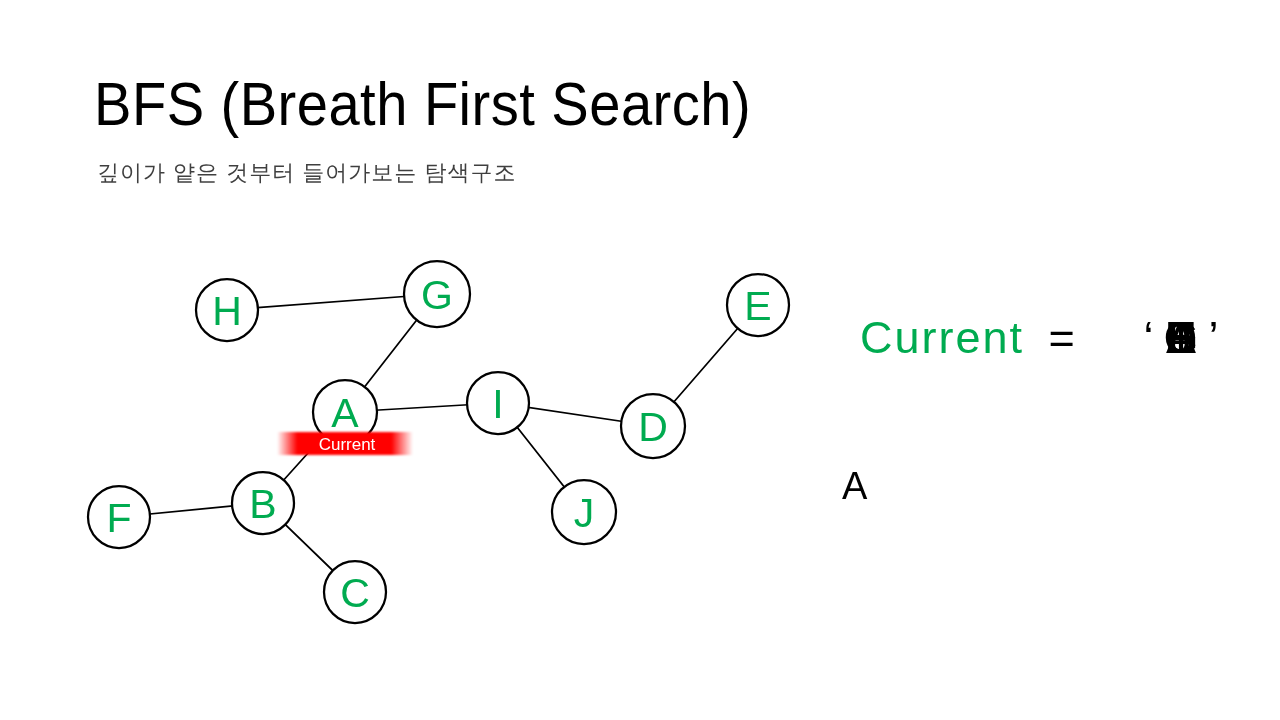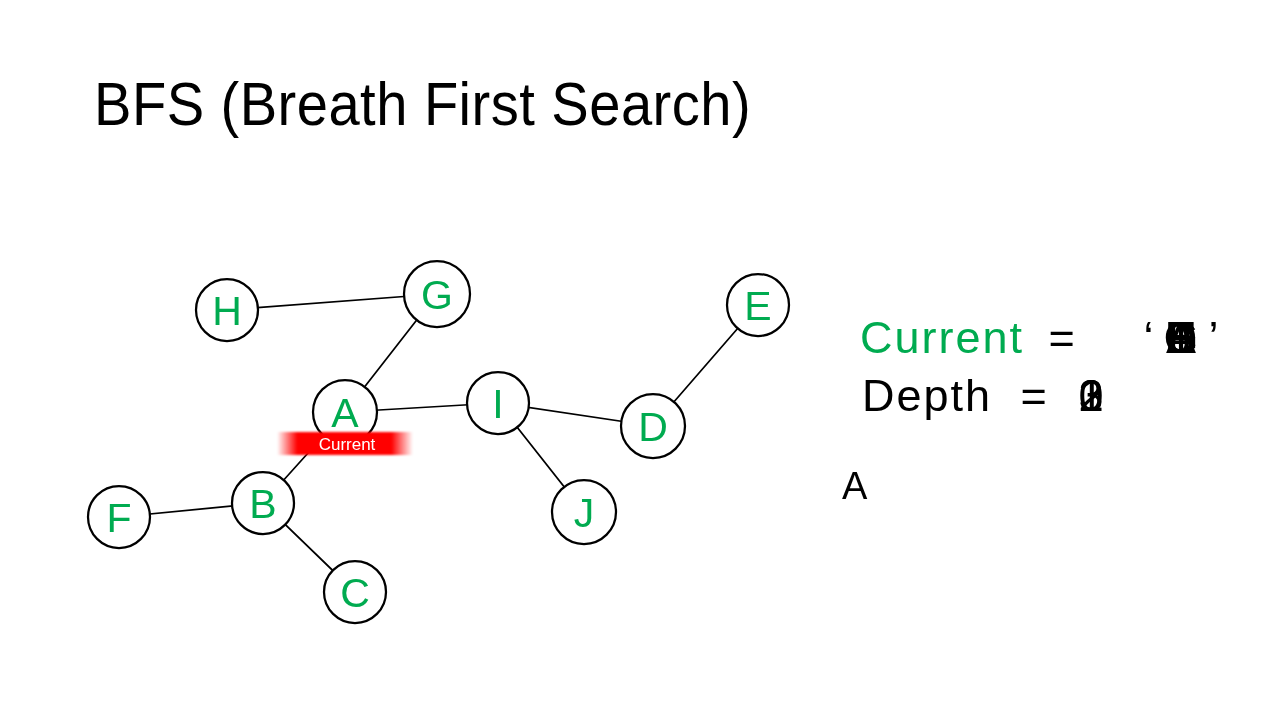--- a/index.html
+++ b/index.html
@@ -40,20 +40,21 @@
     position:absolute;left:842px;top:464px;font-size:38px;line-height:44px;color:#000;
   }
 </style>
 </head>
 <body>
 
 <div class="slide">
 
   <h1 class="title">BFS (Breath First Search)</h1>
 
+  <p class="subtitle">깊이가 얕은 것부터 들어가보는 탐색구조</p>
 
   <svg class="graph-svg" viewBox="0 0 1280 720" xmlns="http://www.w3.org/2000/svg">
       <defs>
         <linearGradient id="bandFade" x1="0" y1="0" x2="1" y2="0">
           <stop offset="0" stop-color="#FF0000" stop-opacity="0"></stop>
           <stop offset="0.15" stop-color="#FF0000" stop-opacity="1"></stop>
           <stop offset="0.84" stop-color="#FF0000" stop-opacity="1"></stop>
           <stop offset="1" stop-color="#FF0000" stop-opacity="0"></stop>
         </linearGradient>
         <filter id="softBlur" x="-30%" y="-30%" width="160%" height="160%">
@@ -116,21 +117,16 @@
   <div class="status-line line1">
     <span class="kw-green">Current</span>
     <span class="eq">=</span>
     <span class="quote-group">
       <span>‘</span>
       <span class="glyph-stack letters" id="currentStack"><span class="stacked-glyph">A</span><span class="stacked-glyph">B</span><span class="stacked-glyph">C</span><span class="stacked-glyph">D</span><span class="stacked-glyph">E</span><span class="stacked-glyph">F</span><span class="stacked-glyph">G</span><span class="stacked-glyph">H</span><span class="stacked-glyph">I</span><span class="stacked-glyph">J</span></span>
       <span>’</span>
     </span>
   </div>
 
-  <div class="status-line line2">
-    <span>Depth</span>
-    <span class="eq2">=</span>
-    <span class="glyph-stack digits" id="depthStack"><span class="stacked-glyph">0</span><span class="stacked-glyph">1</span><span class="stacked-glyph">2</span><span class="stacked-glyph">3</span></span>
-  </div>
 
   <div class="trace">A</div>
 
 </div>
 
 </body></html>

